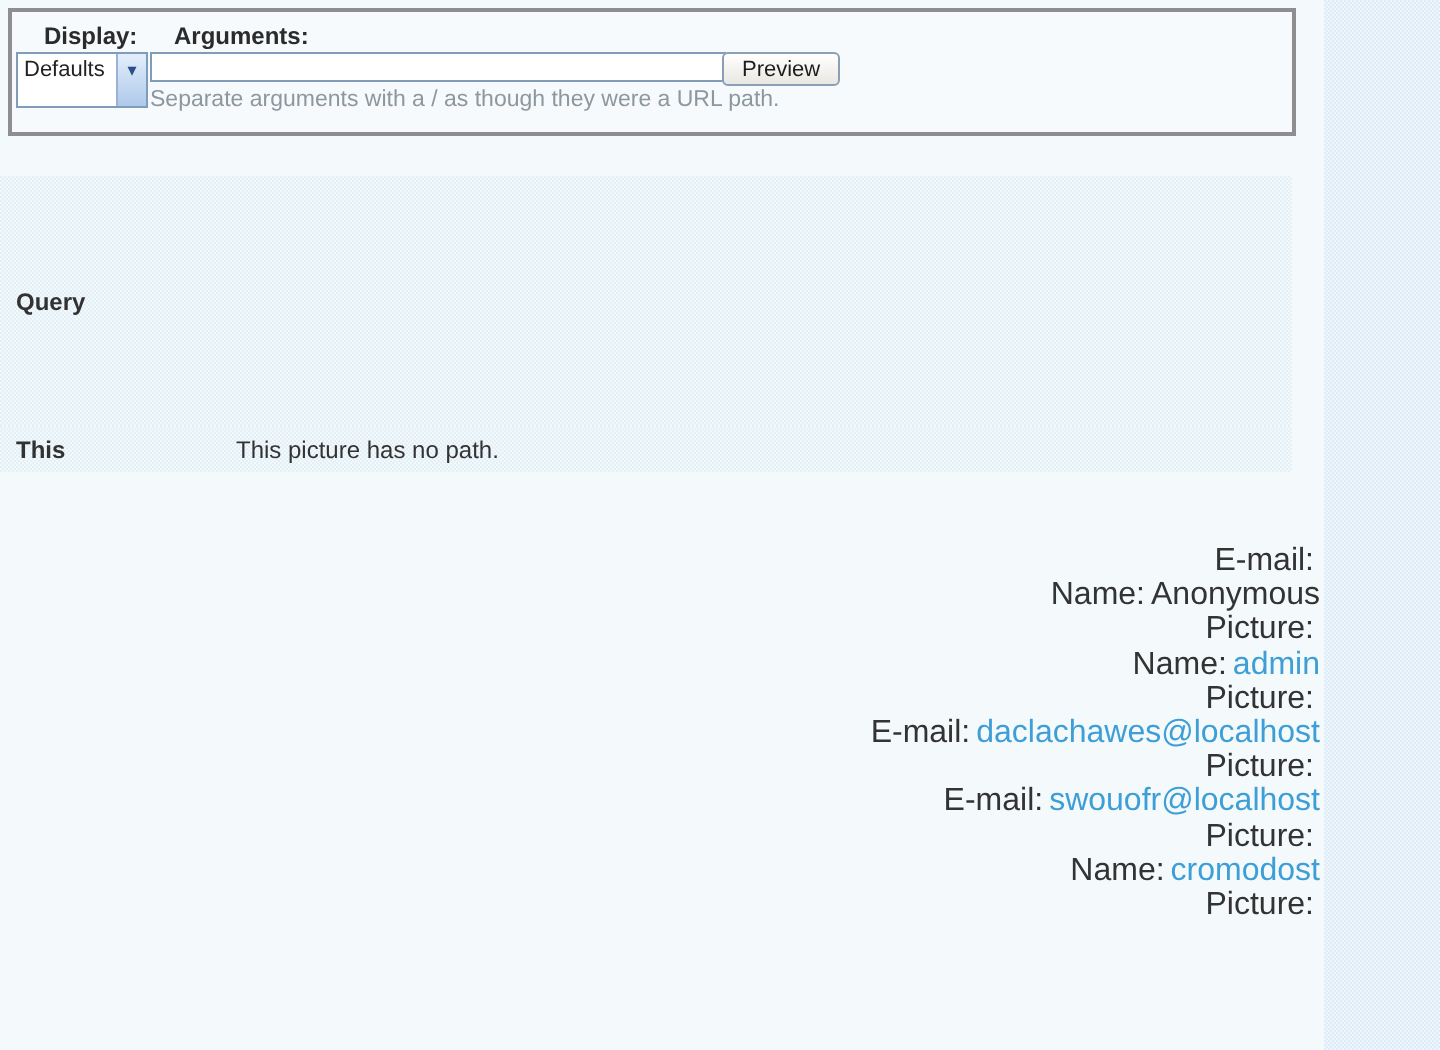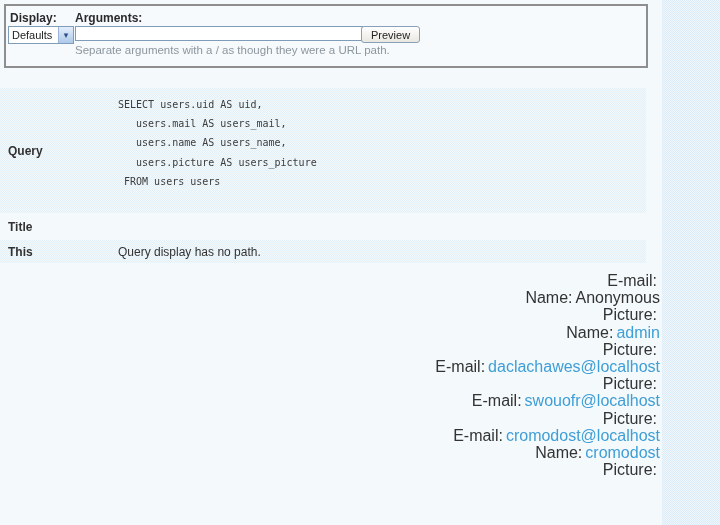--- a/index.html
+++ b/index.html
@@ -26,27 +26,27 @@
 
   
   .arg-fieldset {
     position: absolute; left: 2px; top: 4px;
     width: 644px; height: 64px;
     border: 2px solid #8e8e8e;
     background: #f6fafd;
   }
   .arg-fieldset .lbl {
     position: absolute; top: 5px;
-    font-size: 12px; font-weight: bold; color: #2b2b2b;
+    font-size: 12px; font-weight: bold; color: #2b2b2b; margin-left: 12px;
   }
   .lbl-display { left: 4px; }
   .lbl-arguments { left: 69px; }
   .select {
     position: absolute; left: 2px; top: 20px;
-    width: 66px; height: 18px;
+    width: 66px; height: 28px;
     background: #fff;
     border: 1px solid #7f9db9;
     display: flex; align-items: stretch;
     font-size: 11px; cursor: default;
   }
   .select-value { flex: 1; padding: 2px 2px 0 3px; color: #222; white-space: nowrap; overflow: hidden; }
   .select-arrow {
     width: 15px; flex: 0 0 15px;
     background: linear-gradient(#e3eefb, #aec9ea);
     border-left: 1px solid #9ab2d5;
@@ -117,33 +117,24 @@
 
     <span class="lbl lbl-arguments">Arguments:</span>
     <input class="text-input" type="text" value="" style="">
     <button class="preview-btn">Preview</button>
     <div class="help">Separate arguments with a / as though they were a URL path.</div>
   </fieldset>
 
   <div class="info-table">
     <div class="info-row query-row tex">
       <div class="info-label">Query</div>
-      <pre class="sql">SELECT users.uid AS uid,
-   users.mail AS users_mail,
-   users.name AS users_name,
-   users.picture AS users_picture
- FROM users users</pre>
-    </div>
-    <div class="info-row title-row">
-      <div class="info-label">Title</div>
-      <div class="info-value"></div>
     </div>
     <div class="info-row path-row tex">
       <div class="info-label">This</div>
-      <div class="info-value">Query display has no path.</div>
+      <div class="info-value">This picture has no path.</div>
     </div>
   </div>
 
   <div class="results">
   <div class="list-row">
     <span class="list-label">E-mail:</span><span class="list-value"></span>
   </div>
 
   <div class="list-row">
     <span class="list-label">Name:</span><span class="list-value">Anonymous</span>
@@ -173,23 +164,20 @@
 
   <div class="list-row">
     <span class="list-label">E-mail:</span><span class="list-value link">swouofr@localhost</span>
   </div>
 
 
   <div class="list-row">
     <span class="list-label">Picture:</span><span class="list-value"></span>
   </div>
 
-  <div class="list-row">
-    <span class="list-label">E-mail:</span><span class="list-value link">cromodost@localhost</span>
-  </div>
 
   <div class="list-row">
     <span class="list-label">Name:</span><span class="list-value link">cromodost</span>
   </div>
 
   <div class="list-row">
     <span class="list-label">Picture:</span><span class="list-value"></span>
   </div>
 </div>
 

